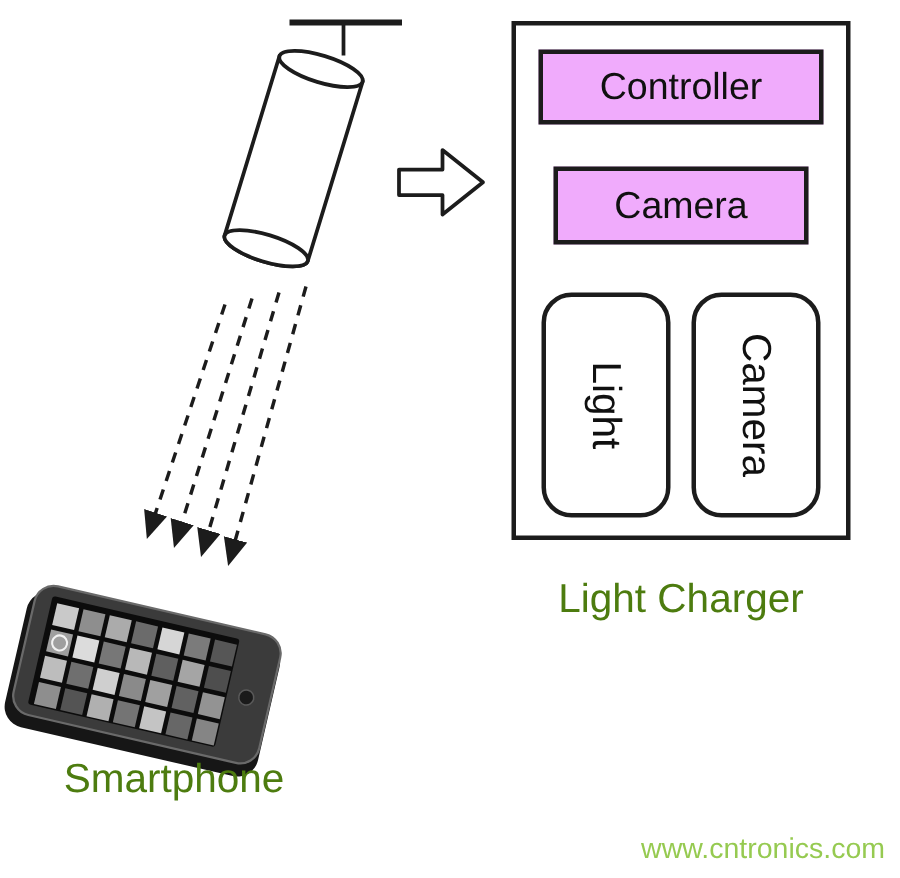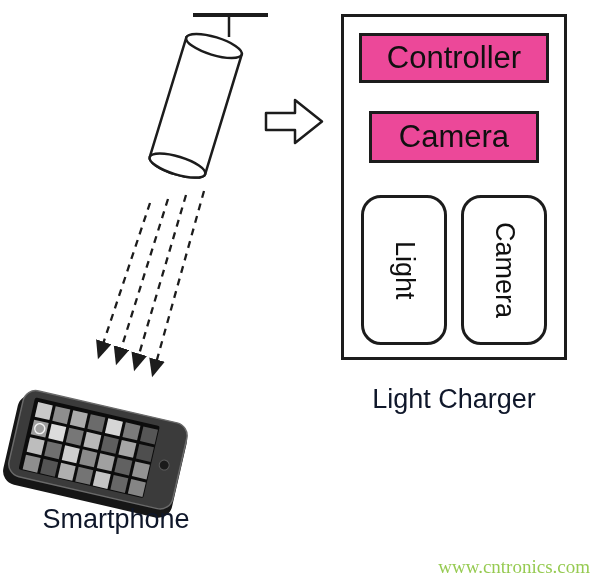--- a/index.html
+++ b/index.html
@@ -23,25 +23,25 @@
   .charger-box {
     position: absolute;
     left: 341px; top: 14px;
     width: 226px; height: 346px;
     border: 3px solid #1c1c1c;
     background: #ffffff;
   }
   .inner-box {
     position: absolute;
     border: 3px solid #1c1c1c;
-    background: #ec4899;
+    background: #f0abfc;
     display: flex;
     align-items: center;
     justify-content: center;
-    font-size: 31px;
+    font-size: 25px;
     color: #101010;
   }
   .controller { left: 15px; top: 16px;  width: 190px; height: 50px; }
   .rotator    { left: 25px; top: 94px;  width: 170px; height: 52px; }
 
   .vbox {
     position: absolute;
     top: 178px;
     width: 86px; height: 150px;
     border: 3px solid #1c1c1c;
@@ -53,34 +53,33 @@
     font-size: 27px;
     color: #101010;
   }
   .vbox span { writing-mode: vertical-rl; }
   .light  { left: 17px; }
   .camera { left: 117px; }
 
   .caption {
     position: absolute;
     font-size: 27px;
-    color: #0f172a;
+    color: #4d7c0f;
     text-align: center;
     white-space: nowrap;
   }
   .charger-caption { left: 341px; top: 384px; width: 226px; }
   .phone-caption   { left: 10px;  top: 504px; width: 212px; }
 
   .watermark {
     position: absolute;
     right: 10px; top: 556px;
     font-size: 19px;
     color: #8bc53f;
     opacity: 0.9;
-    font-family: Liberation Serif, serif;
   }
 </style>
 </head>
 <body>
 
 <div class="stage">
 
   <svg class="art" width="600" height="585" viewBox="0 0 600 585">
     <defs>
       <marker id="ah" markerWidth="9" markerHeight="9" refX="6.5" refY="3.5" orient="auto">

